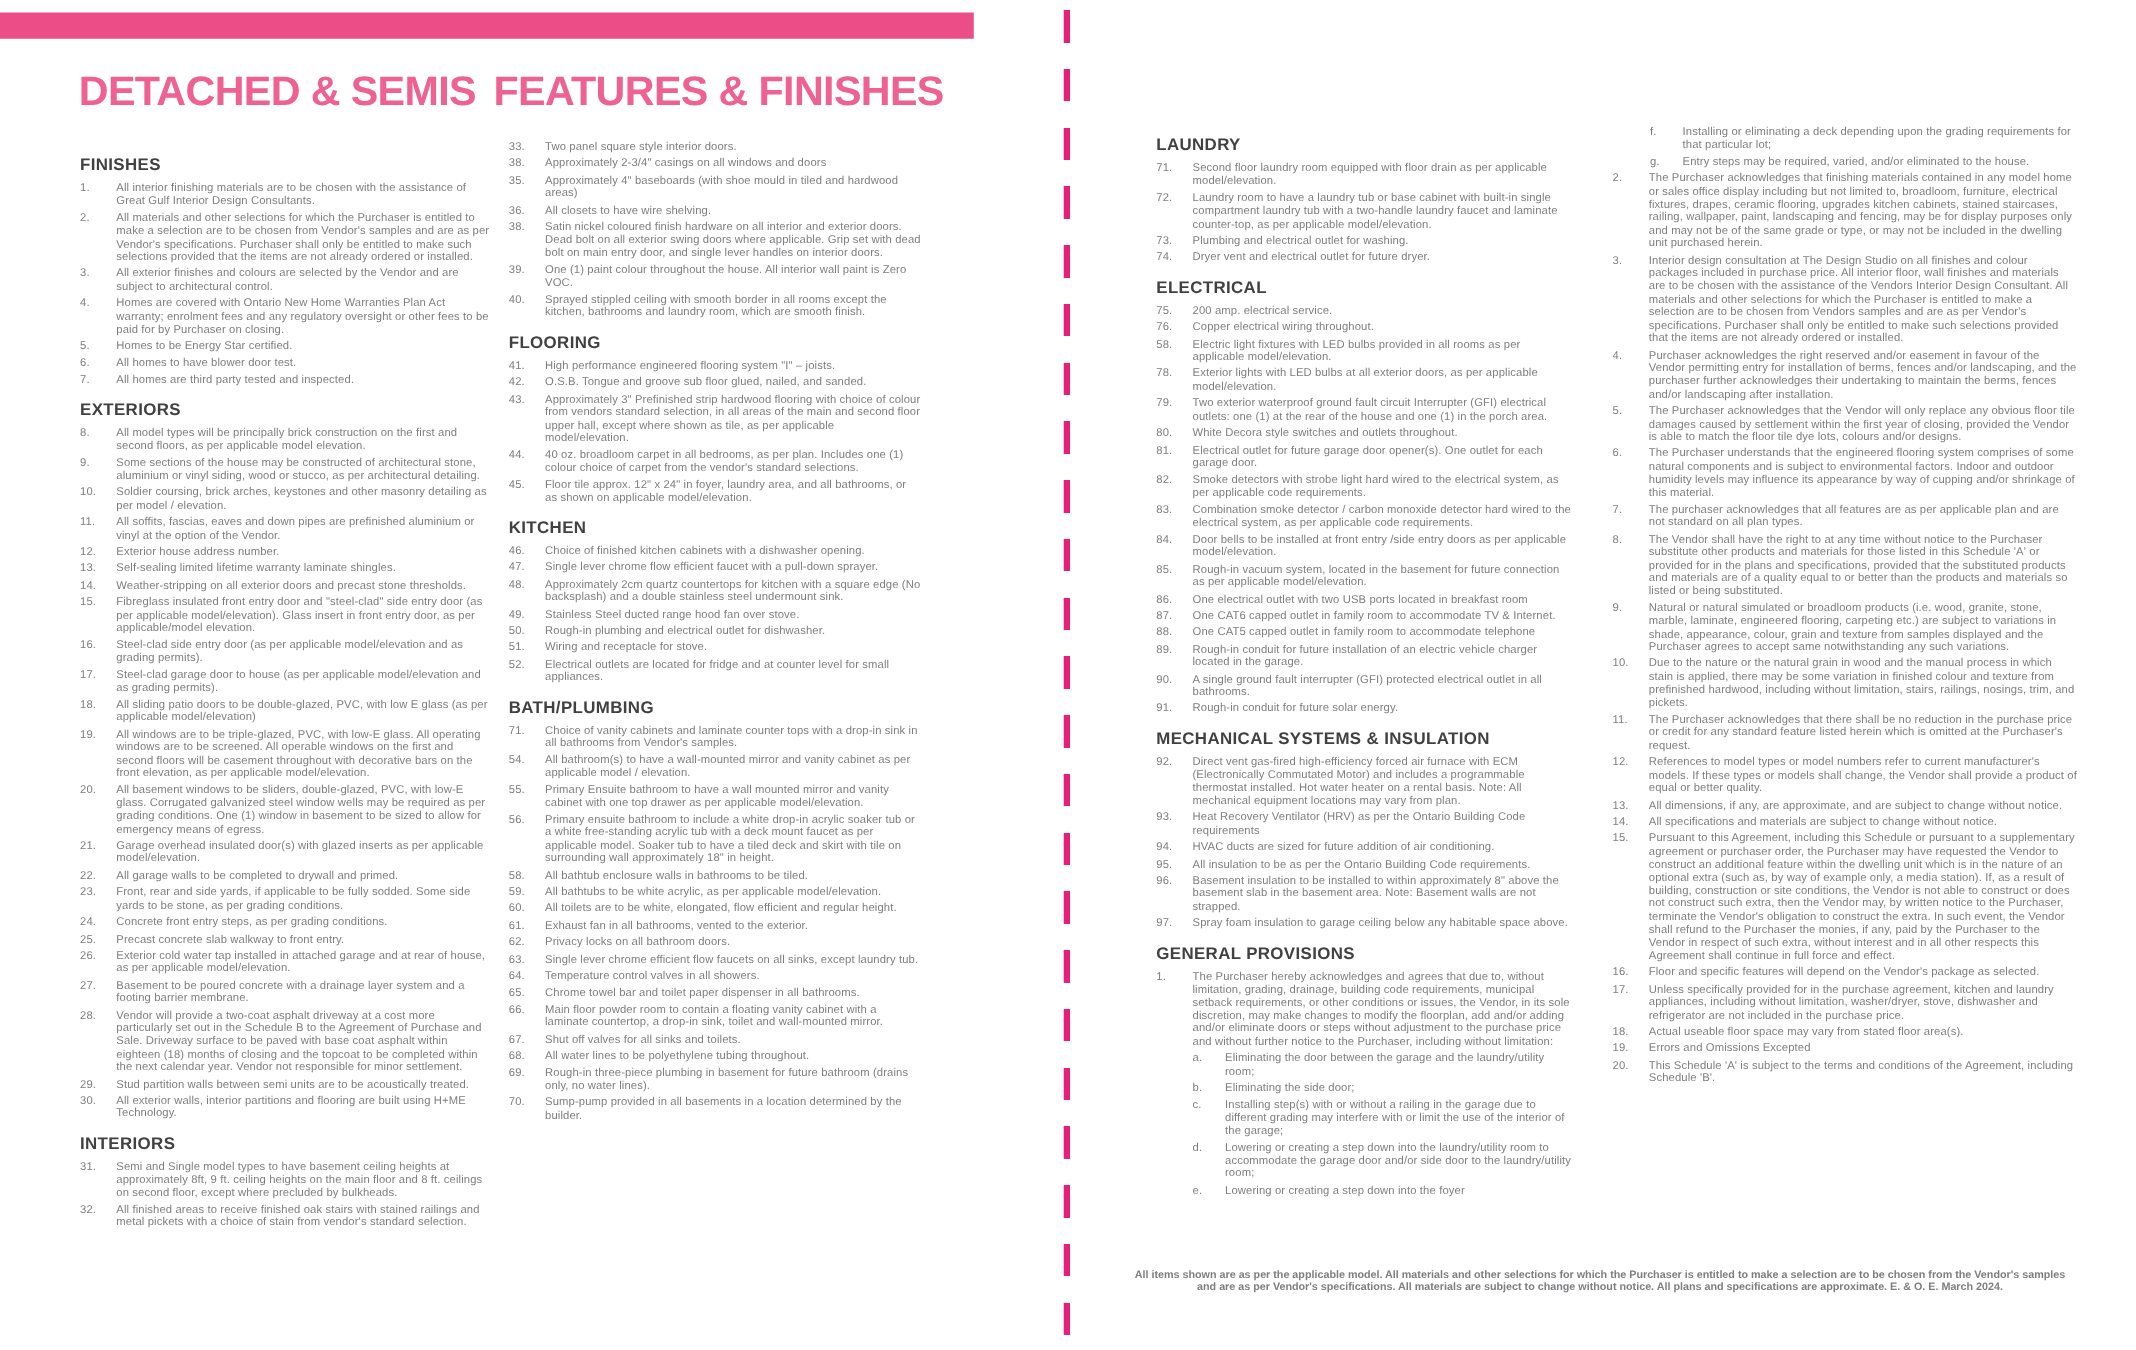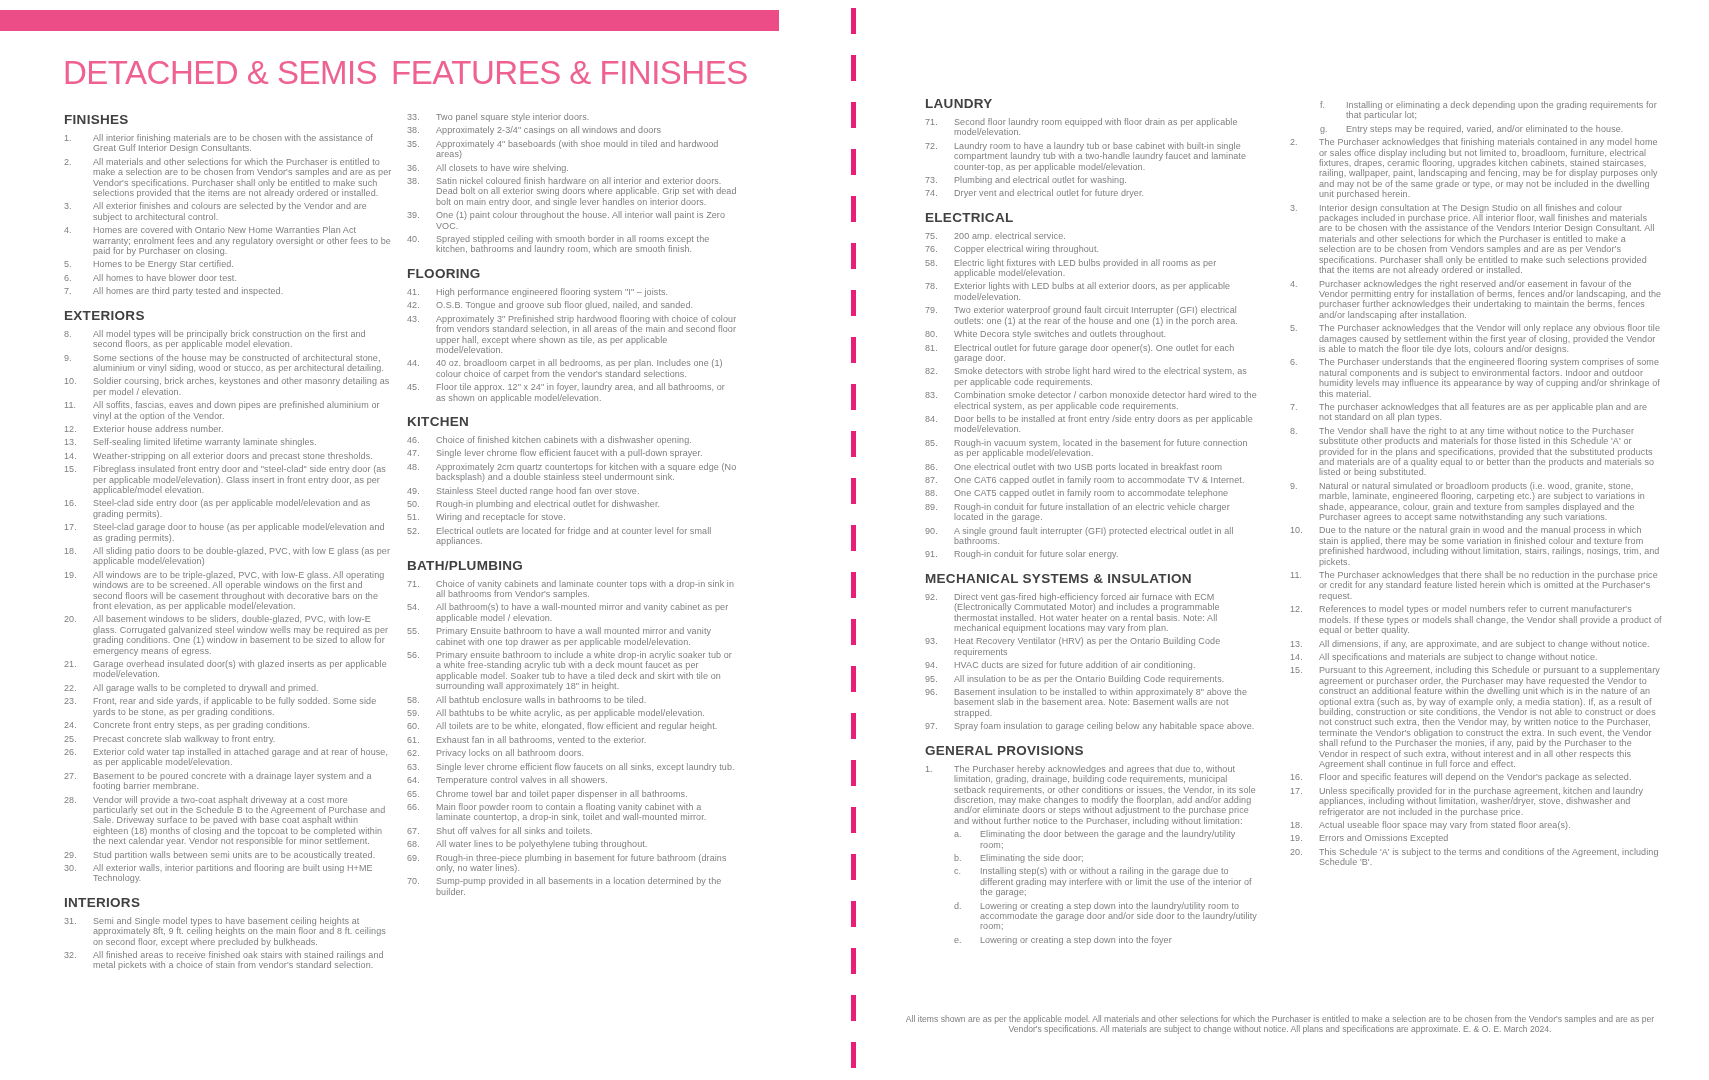--- a/index.html
+++ b/index.html
@@ -13,49 +13,50 @@
   .top-bar {
     position:absolute; left:0; top:10px; width:779px; height:21px;
     background:var(--bar,#ed4d86);
   }
   .divider {
     position:absolute; left:851px; top:8px; width:5px; height:1060px;
     background:repeating-linear-gradient(to bottom, var(--dash,#e81f78) 0 26px, transparent 26px 47px);
   }
   .title {
     position:absolute; left:63px; top:54px;
-    font-size:33px; font-weight:400; letter-spacing:-0.5px; white-space:nowrap;
+    font-size:33px; font-weight:700; letter-spacing:-0.5px; white-space:nowrap;
     color:var(--pink,#ee6190);
   }
   .title .gap { display:inline-block; width:14px; }
   .col {
     position:absolute; color:var(--body,#7d7e81);
     font-size:9px; line-height:10.4px; letter-spacing:0.1px;
   }
   .col-0 { left:64px;   top:112px; width:328px; }
   .col-1 { left:407px;  top:112px; width:330px; }
   .col-2 { left:925px;  top:96px;  width:333px; }
   .col-3 { left:1290px; top:100px; width:372px; }
   h2.sec {
     color:var(--head,#414042); font-size:13.5px; line-height:15px;
     font-weight:700; letter-spacing:0.3px; margin:11px 0 6px 0;
   }
-  .sec-block:first-child h2.sec { margin-top:0; }
+  .sec-block:first-child h2.sec { margin-top:12px; }
   .item { display:flex; margin-bottom:3px; }
   .item.indent { margin-left:30px; }
   .item .num { flex:0 0 29px; }
   .item.indent .num { flex:0 0 26px; }
   .item .body { flex:1; }
   .sub { display:flex; margin-top:3px; }
   .sub .num { flex:0 0 26px; }
   .sub .txt { flex:1; }
   .footer {
     position:absolute; left:900px; top:1014px; width:760px;
     font-size:8.6px; line-height:10.4px; text-align:center;
     color:var(--body,#7d7e81);
+    font-weight:bold;
   }
 </style>
 </head>
 <body>
 
 <div class="page">
   <div class="top-bar"></div>
   <div class="divider"></div>
   <h1 class="title"><span>DETACHED &amp; SEMIS</span><span class="gap"></span><span>FEATURES &amp; FINISHES</span></h1>
   <div class="col col-0" id="col-0">

